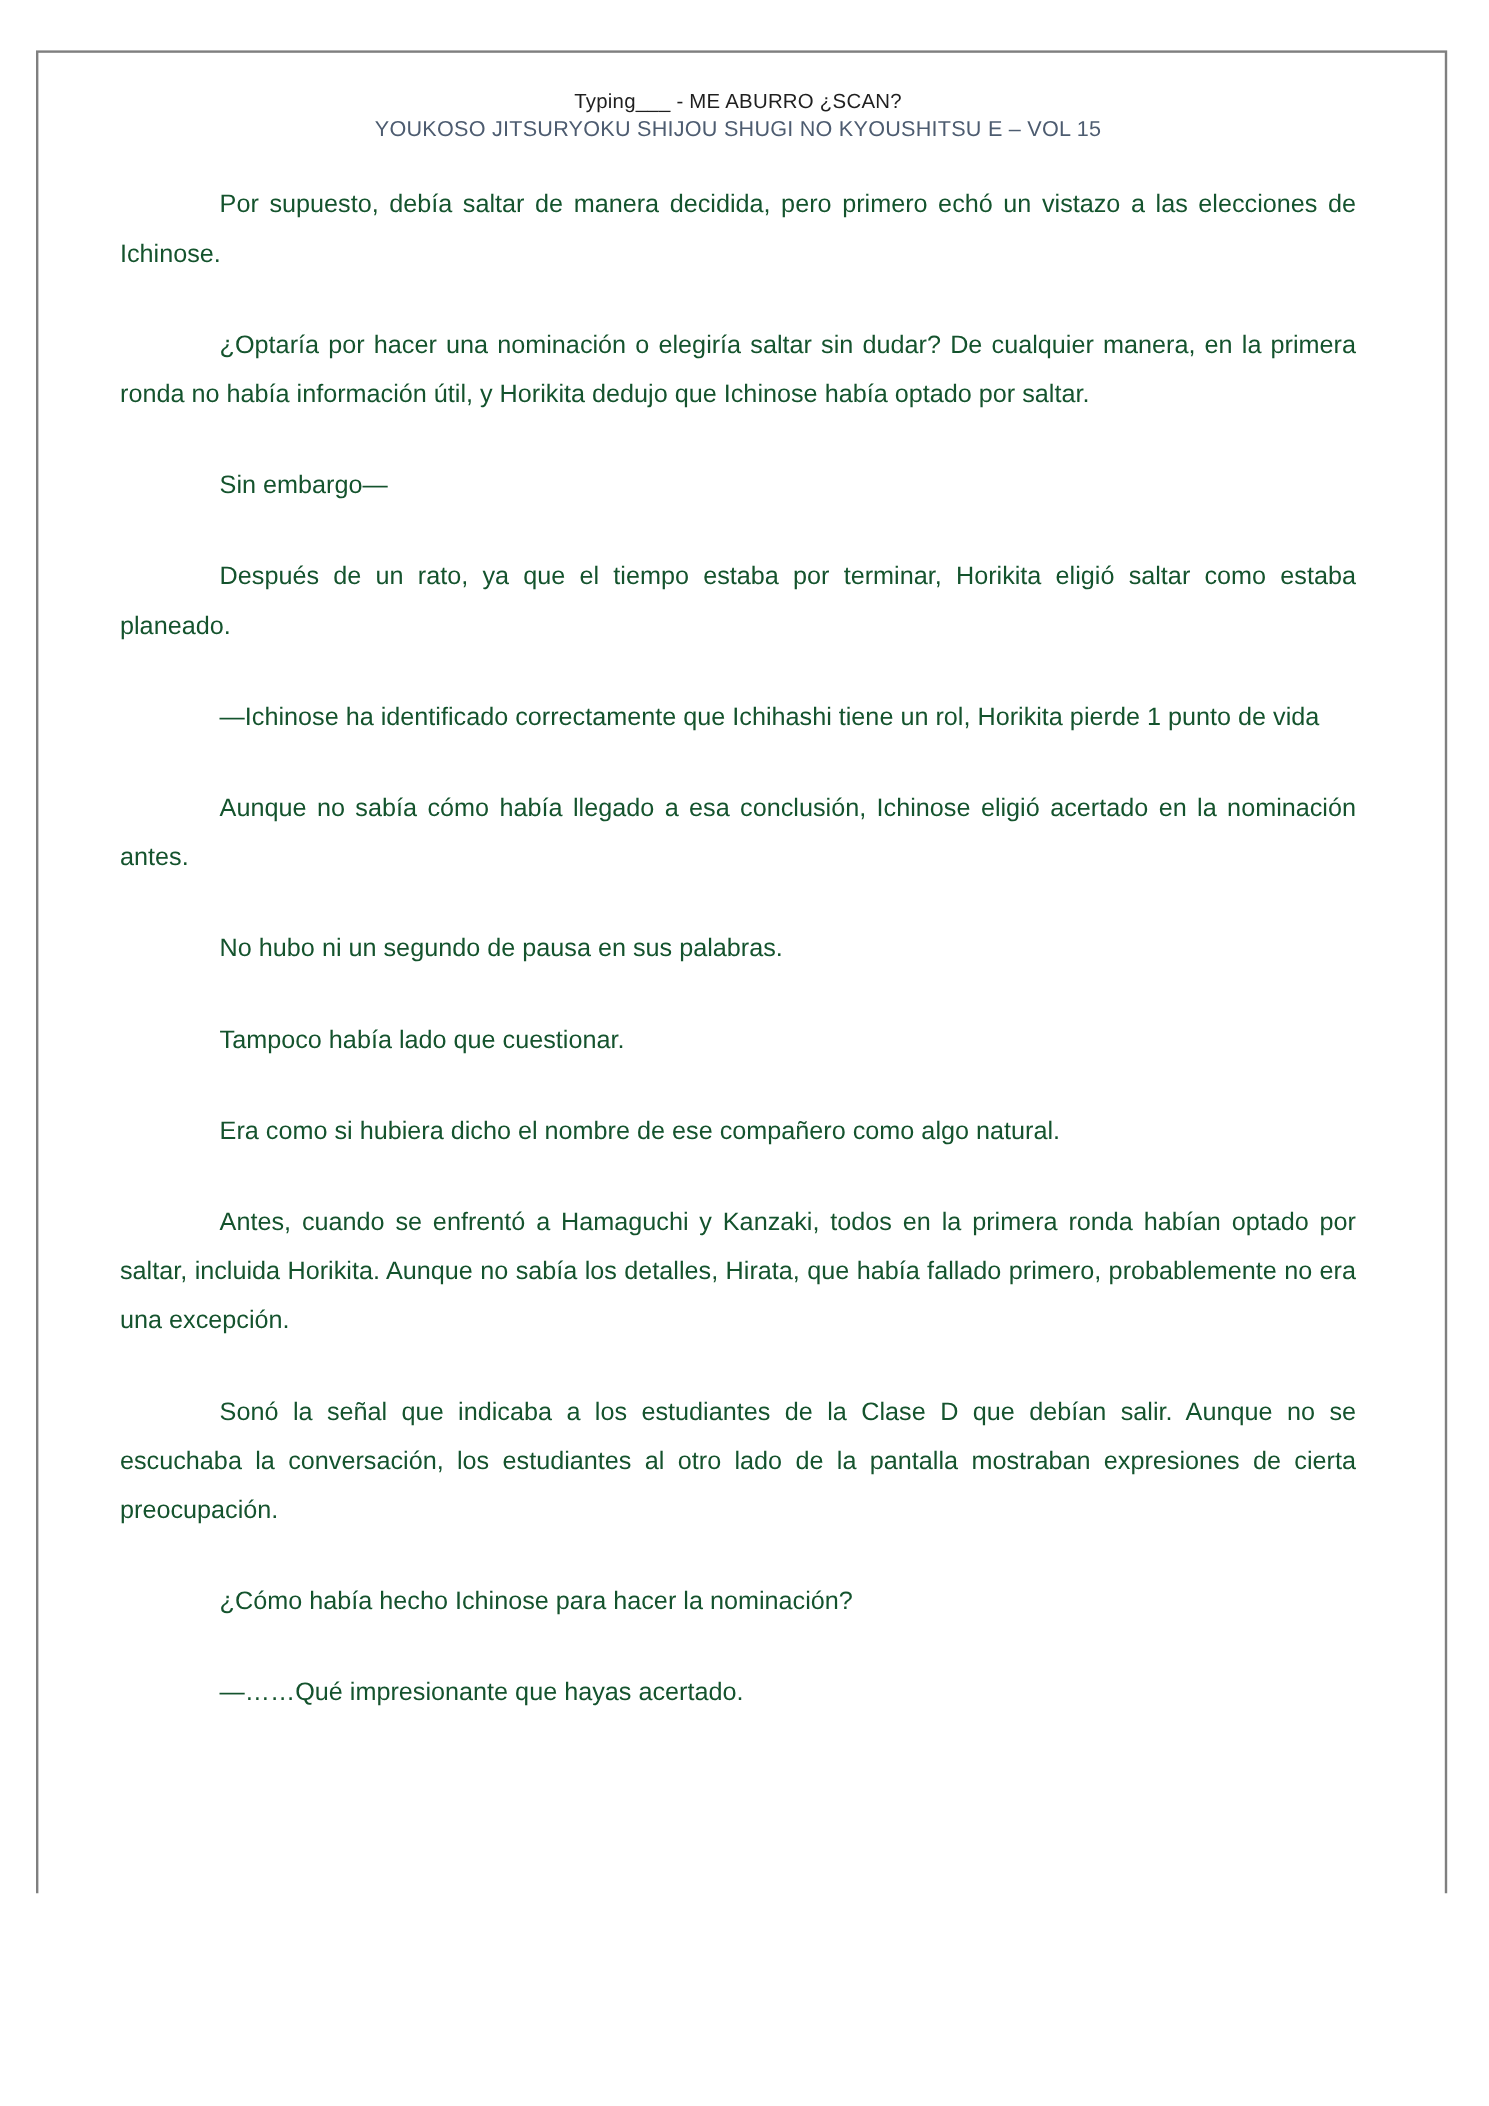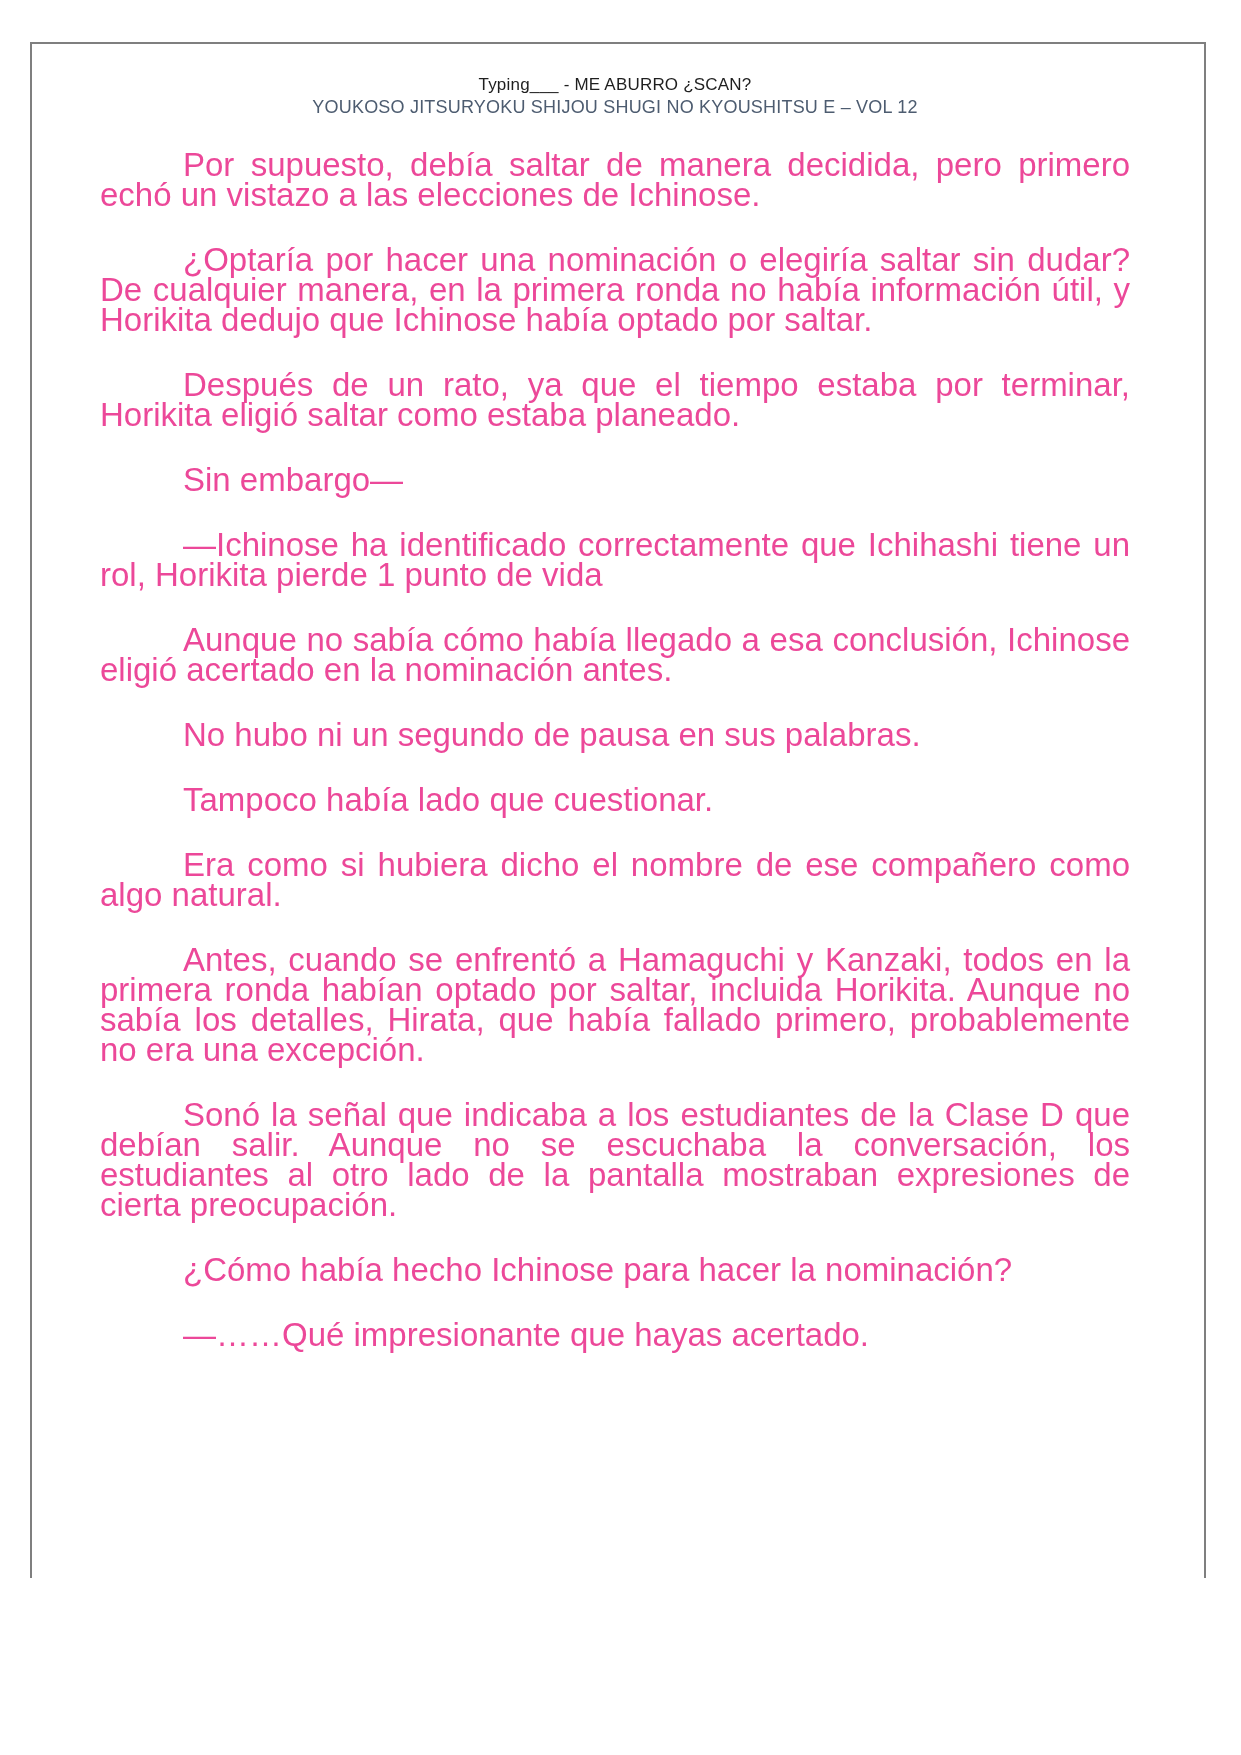--- a/index.html
+++ b/index.html
@@ -39,23 +39,23 @@
   .doc-header .line2 {
     font-size: 18px;
     line-height: 24px;
     color: #4d5c70;
     letter-spacing: 0.2px;
   }
   .body-text {
     margin-top: 31px;
   }
   .body-text p {
-    font-size: 33px;
-    line-height: 30px;
-    color: #ec4899;
+    font-size: 21px;
+    line-height: 41px;
+    color: #14532d;
     text-align: justify;
     text-indent: 83px;
     margin-bottom: 35px;
   }
   .page-footer {
     position: absolute;
     left: 100px;
     top: 1655px;
     width: 1030px;
     text-align: center;
@@ -66,28 +66,28 @@
 </style>
 </head>
 <body>
 
 <div class="page">
   <div class="page-border"></div>
 
   <div class="content">
     <div class="doc-header">
       <div class="line1">Typing___ - ME ABURRO ¿SCAN?</div>
-      <div class="line2">YOUKOSO JITSURYOKU SHIJOU SHUGI NO KYOUSHITSU E – VOL 12</div>
+      <div class="line2">YOUKOSO JITSURYOKU SHIJOU SHUGI NO KYOUSHITSU E – VOL 15</div>
     </div>
 
     <div class="body-text">
       <p>Por supuesto, debía saltar de manera decidida, pero primero echó un vistazo a las elecciones de Ichinose.</p>
       <p>¿Optaría por hacer una nominación o elegiría saltar sin dudar? De cualquier manera, en la primera ronda no había información útil, y Horikita dedujo que Ichinose había optado por saltar.</p>
+      <p>Sin embargo—</p>
       <p>Después de un rato, ya que el tiempo estaba por terminar, Horikita eligió saltar como estaba planeado.</p>
-      <p>Sin embargo—</p>
       <p>—Ichinose ha identificado correctamente que Ichihashi tiene un rol, Horikita pierde 1 punto de vida</p>
       <p>Aunque no sabía cómo había llegado a esa conclusión, Ichinose eligió acertado en la nominación antes.</p>
       <p>No hubo ni un segundo de pausa en sus palabras.</p>
       <p>Tampoco había lado que cuestionar.</p>
       <p>Era como si hubiera dicho el nombre de ese compañero como algo natural.</p>
       <p>Antes, cuando se enfrentó a Hamaguchi y Kanzaki, todos en la primera ronda habían optado por saltar, incluida Horikita. Aunque no sabía los detalles, Hirata, que había fallado primero, probablemente no era una excepción.</p>
       <p>Sonó la señal que indicaba a los estudiantes de la Clase D que debían salir. Aunque no se escuchaba la conversación, los estudiantes al otro lado de la pantalla mostraban expresiones de cierta preocupación.</p>
       <p>¿Cómo había hecho Ichinose para hacer la nominación?</p>
       <p>—……Qué impresionante que hayas acertado.</p>
     </div>

